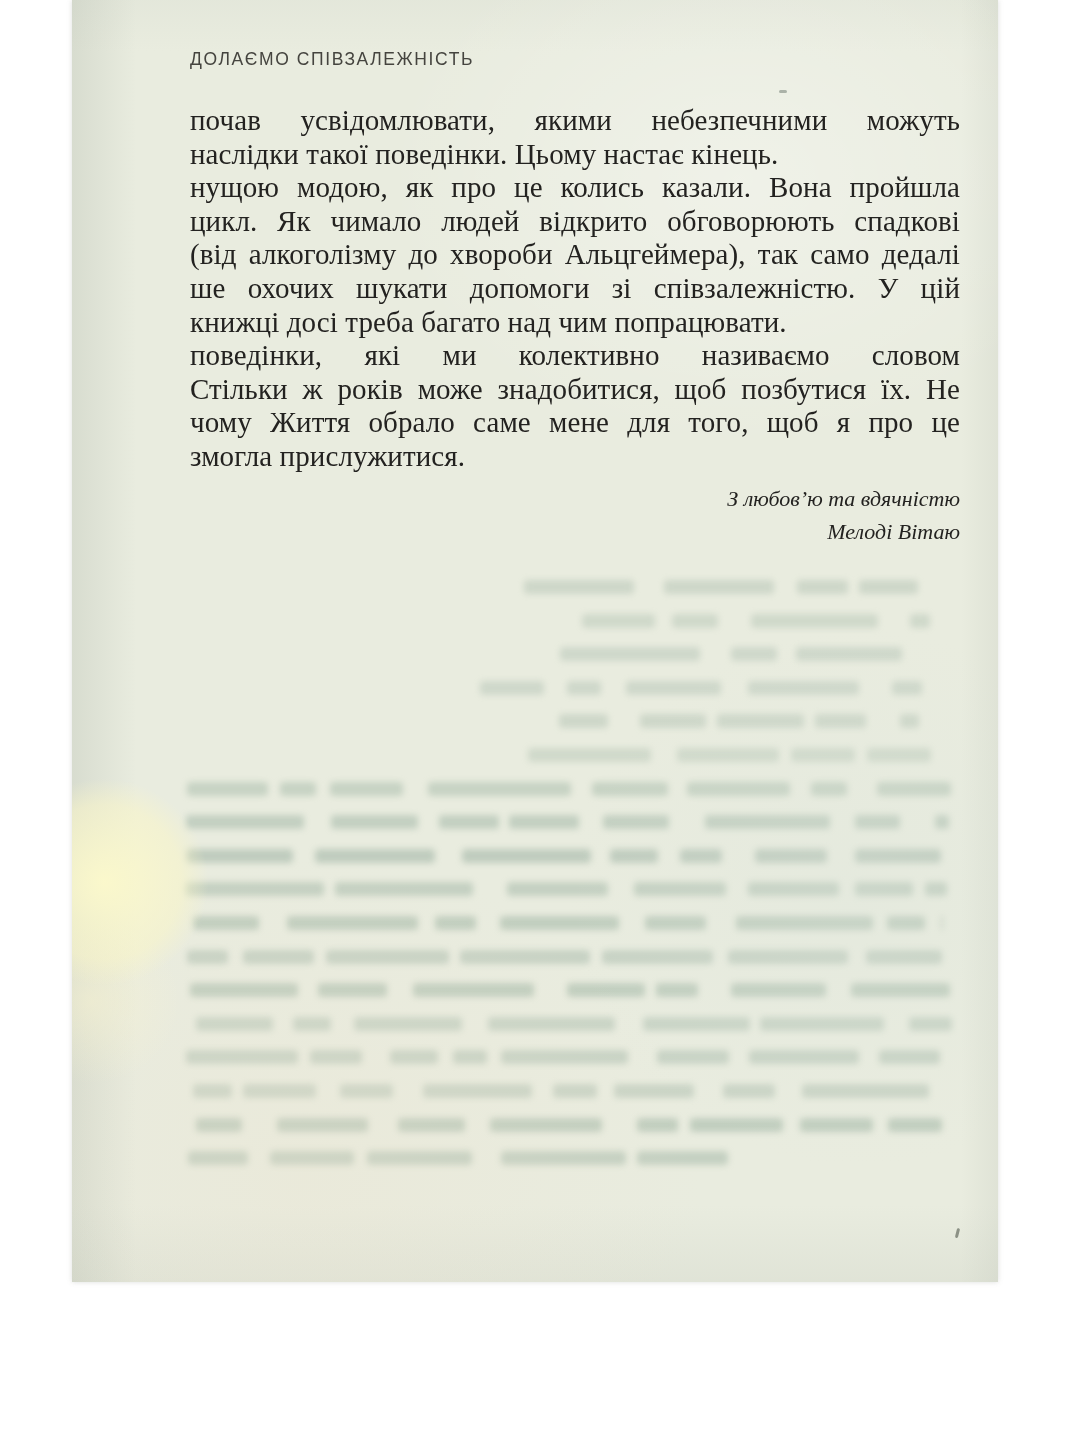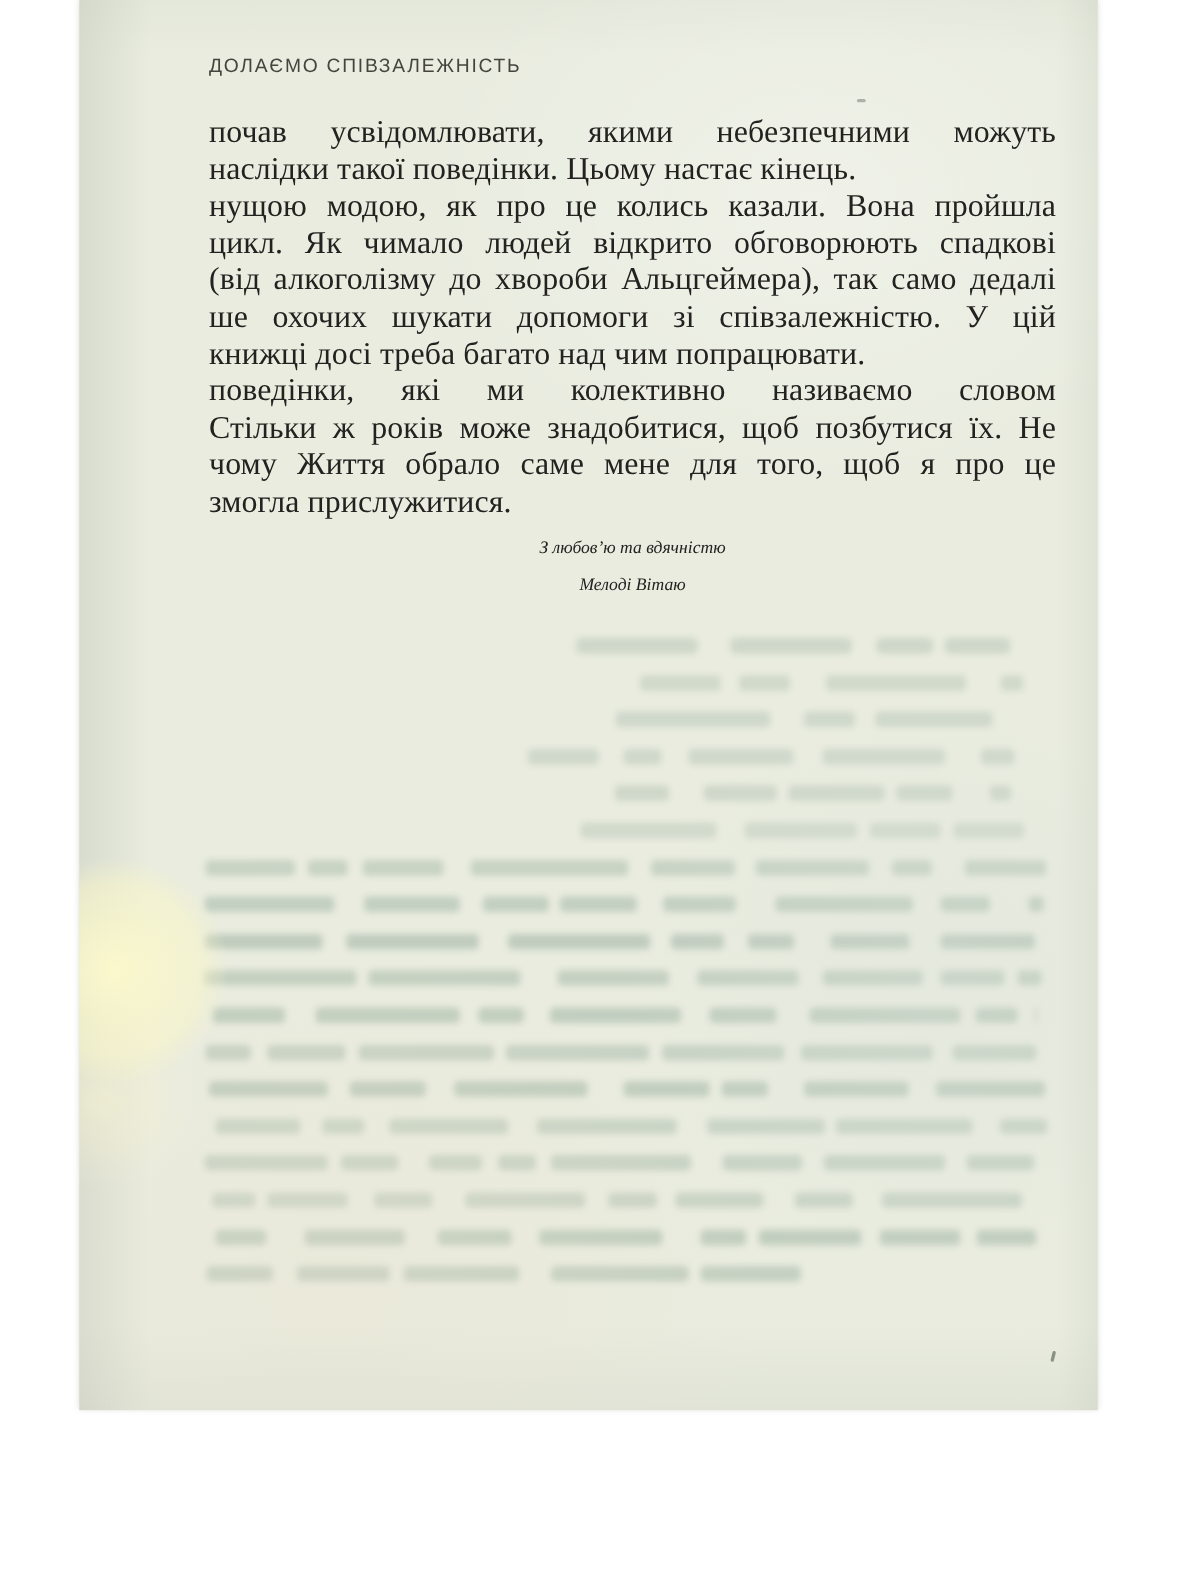--- a/index.html
+++ b/index.html
@@ -47,21 +47,21 @@
   }
   .content{position:absolute;left:118px;top:104px;width:770px;z-index:3;}
   .ln{
     font-size:29px;line-height:33.6px;height:33.6px;overflow:hidden;
     color:var(--ink);text-align:justify;letter-spacing:.1px;
   }
   .j{text-align-last:justify;}
   .ind{text-indent:38px;}
   .it{font-style:italic;}
   .signature{margin-top:8px;text-align:right;font-style:italic;color:var(--ink);}
-  .sig-line{font-size:16px;line-height:33.6px;text-align:center;}
+  .sig-line{font-size:22px;line-height:33.6px;}
   .dash{
     position:absolute;left:707px;top:90px;width:8px;height:2.5px;border-radius:1.5px;
     background:#9aa298;opacity:.8;z-index:5;
   }
   .tick{
     position:absolute;left:884px;top:1228px;width:2.5px;height:10px;border-radius:1.5px;
     background:#7b8176;transform:rotate(14deg);opacity:.85;z-index:5;
   }
 </style>
 </head>

